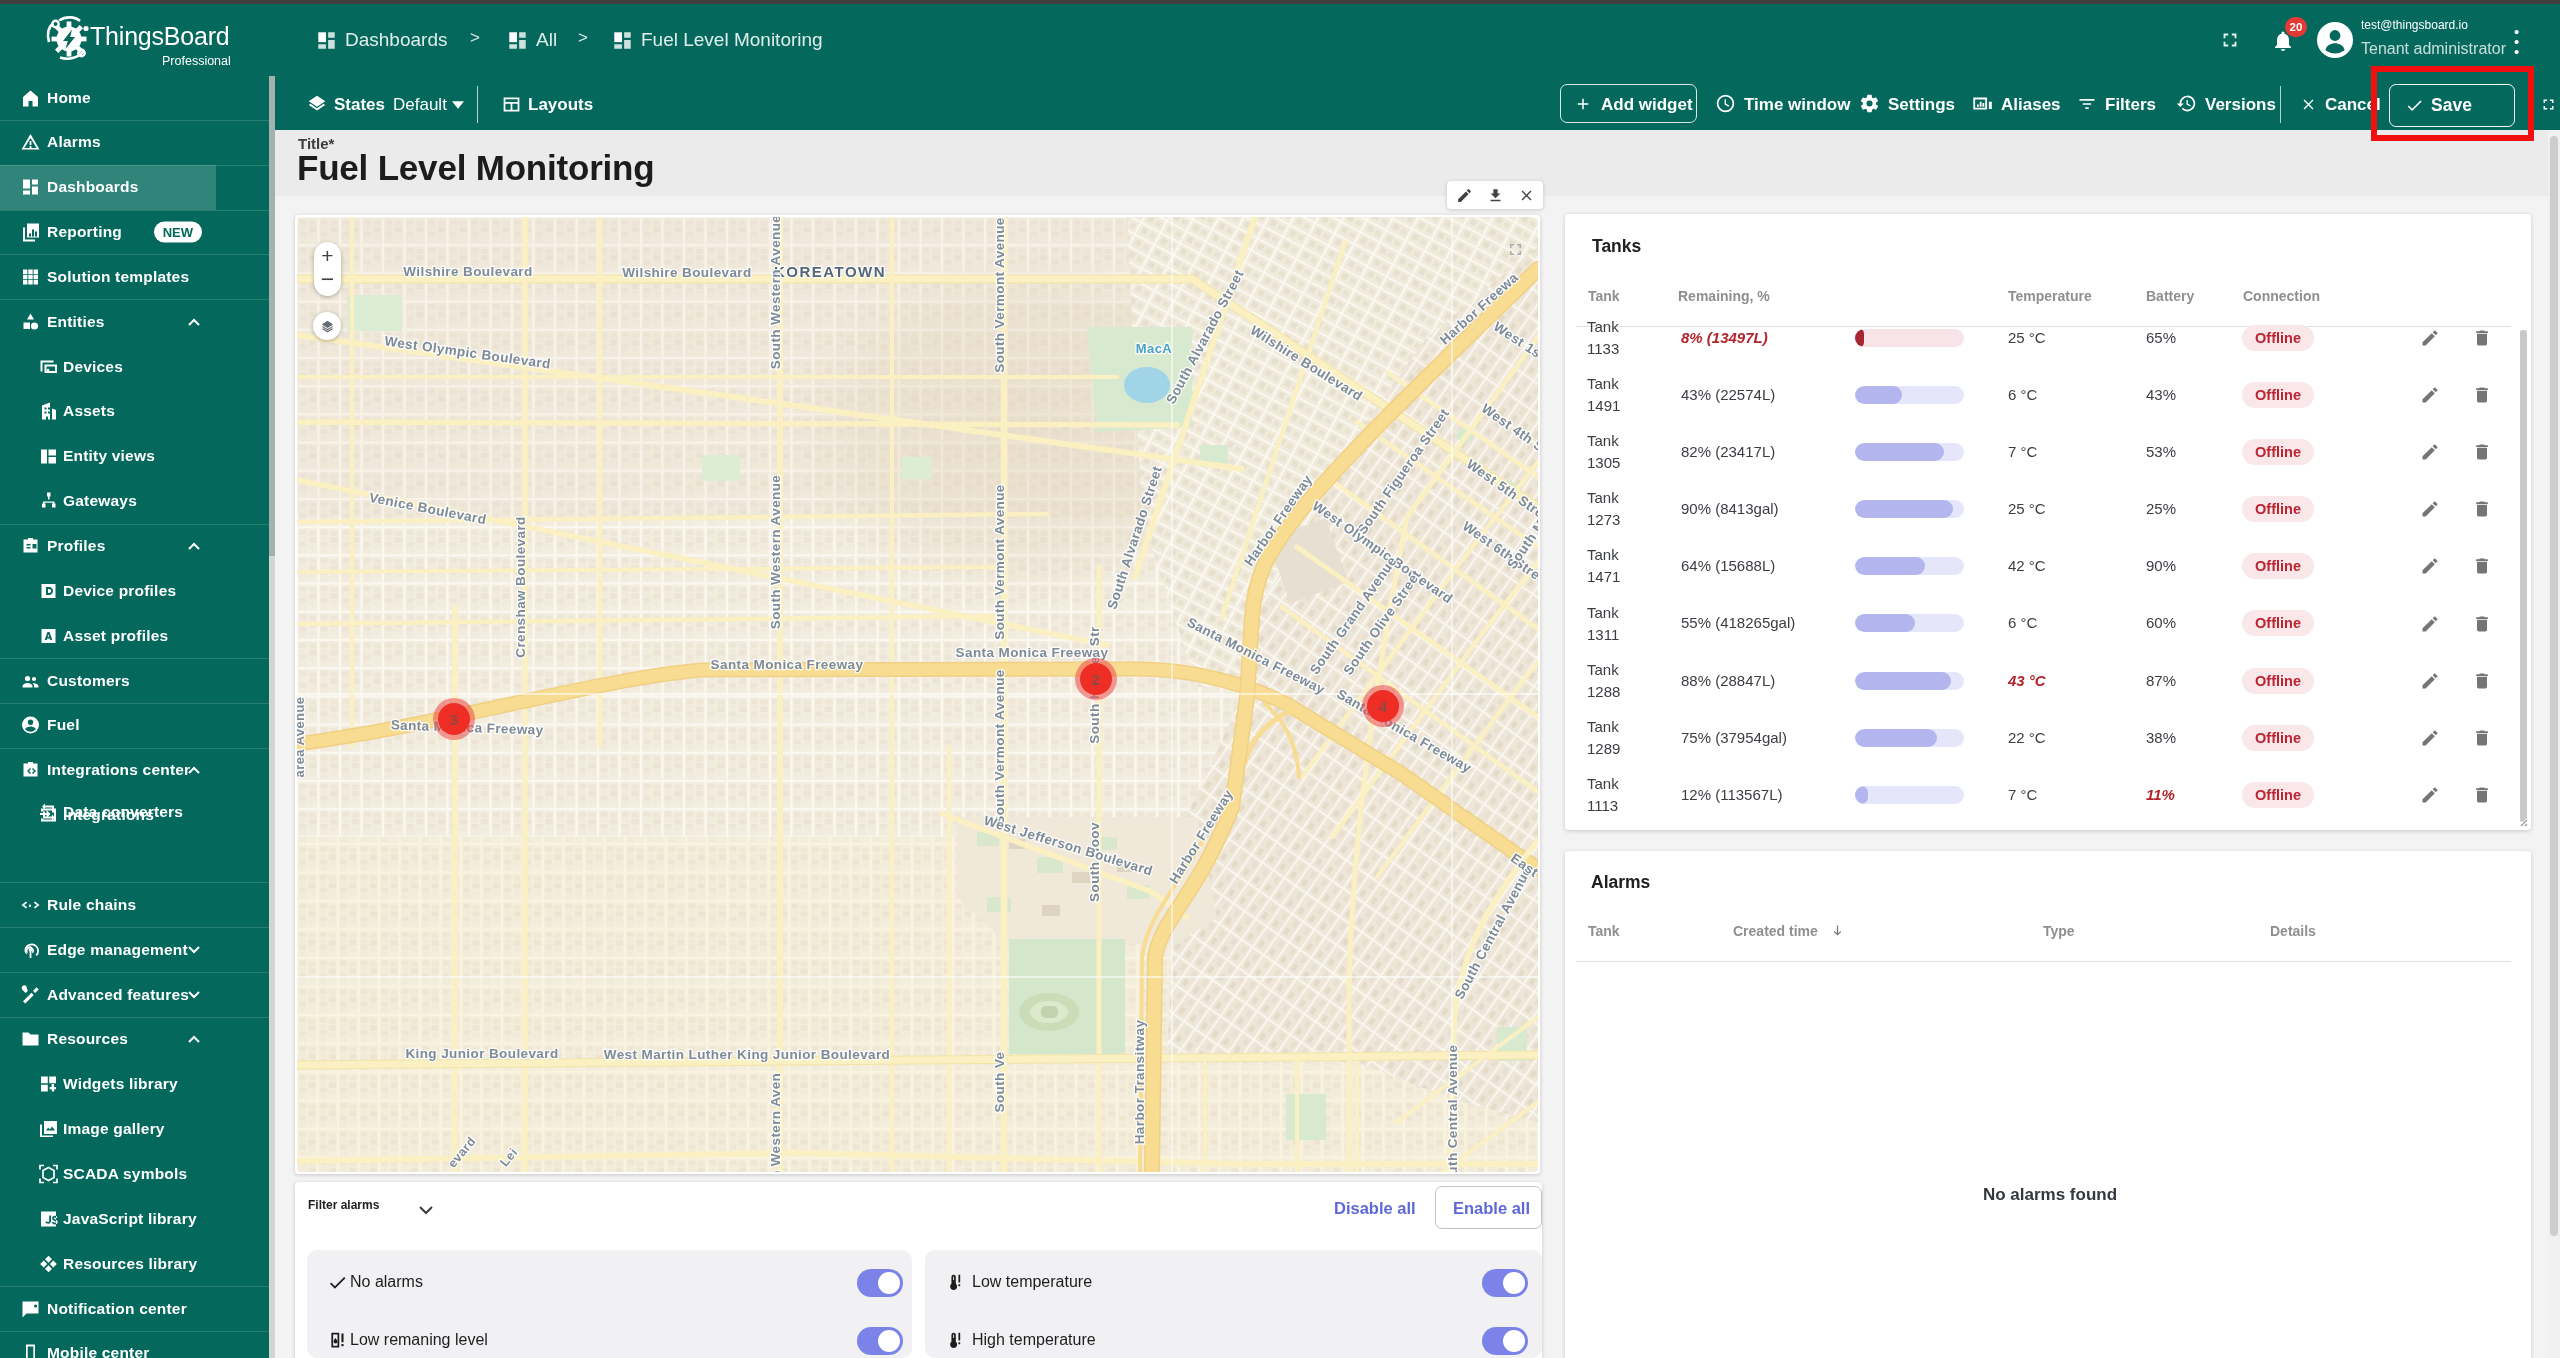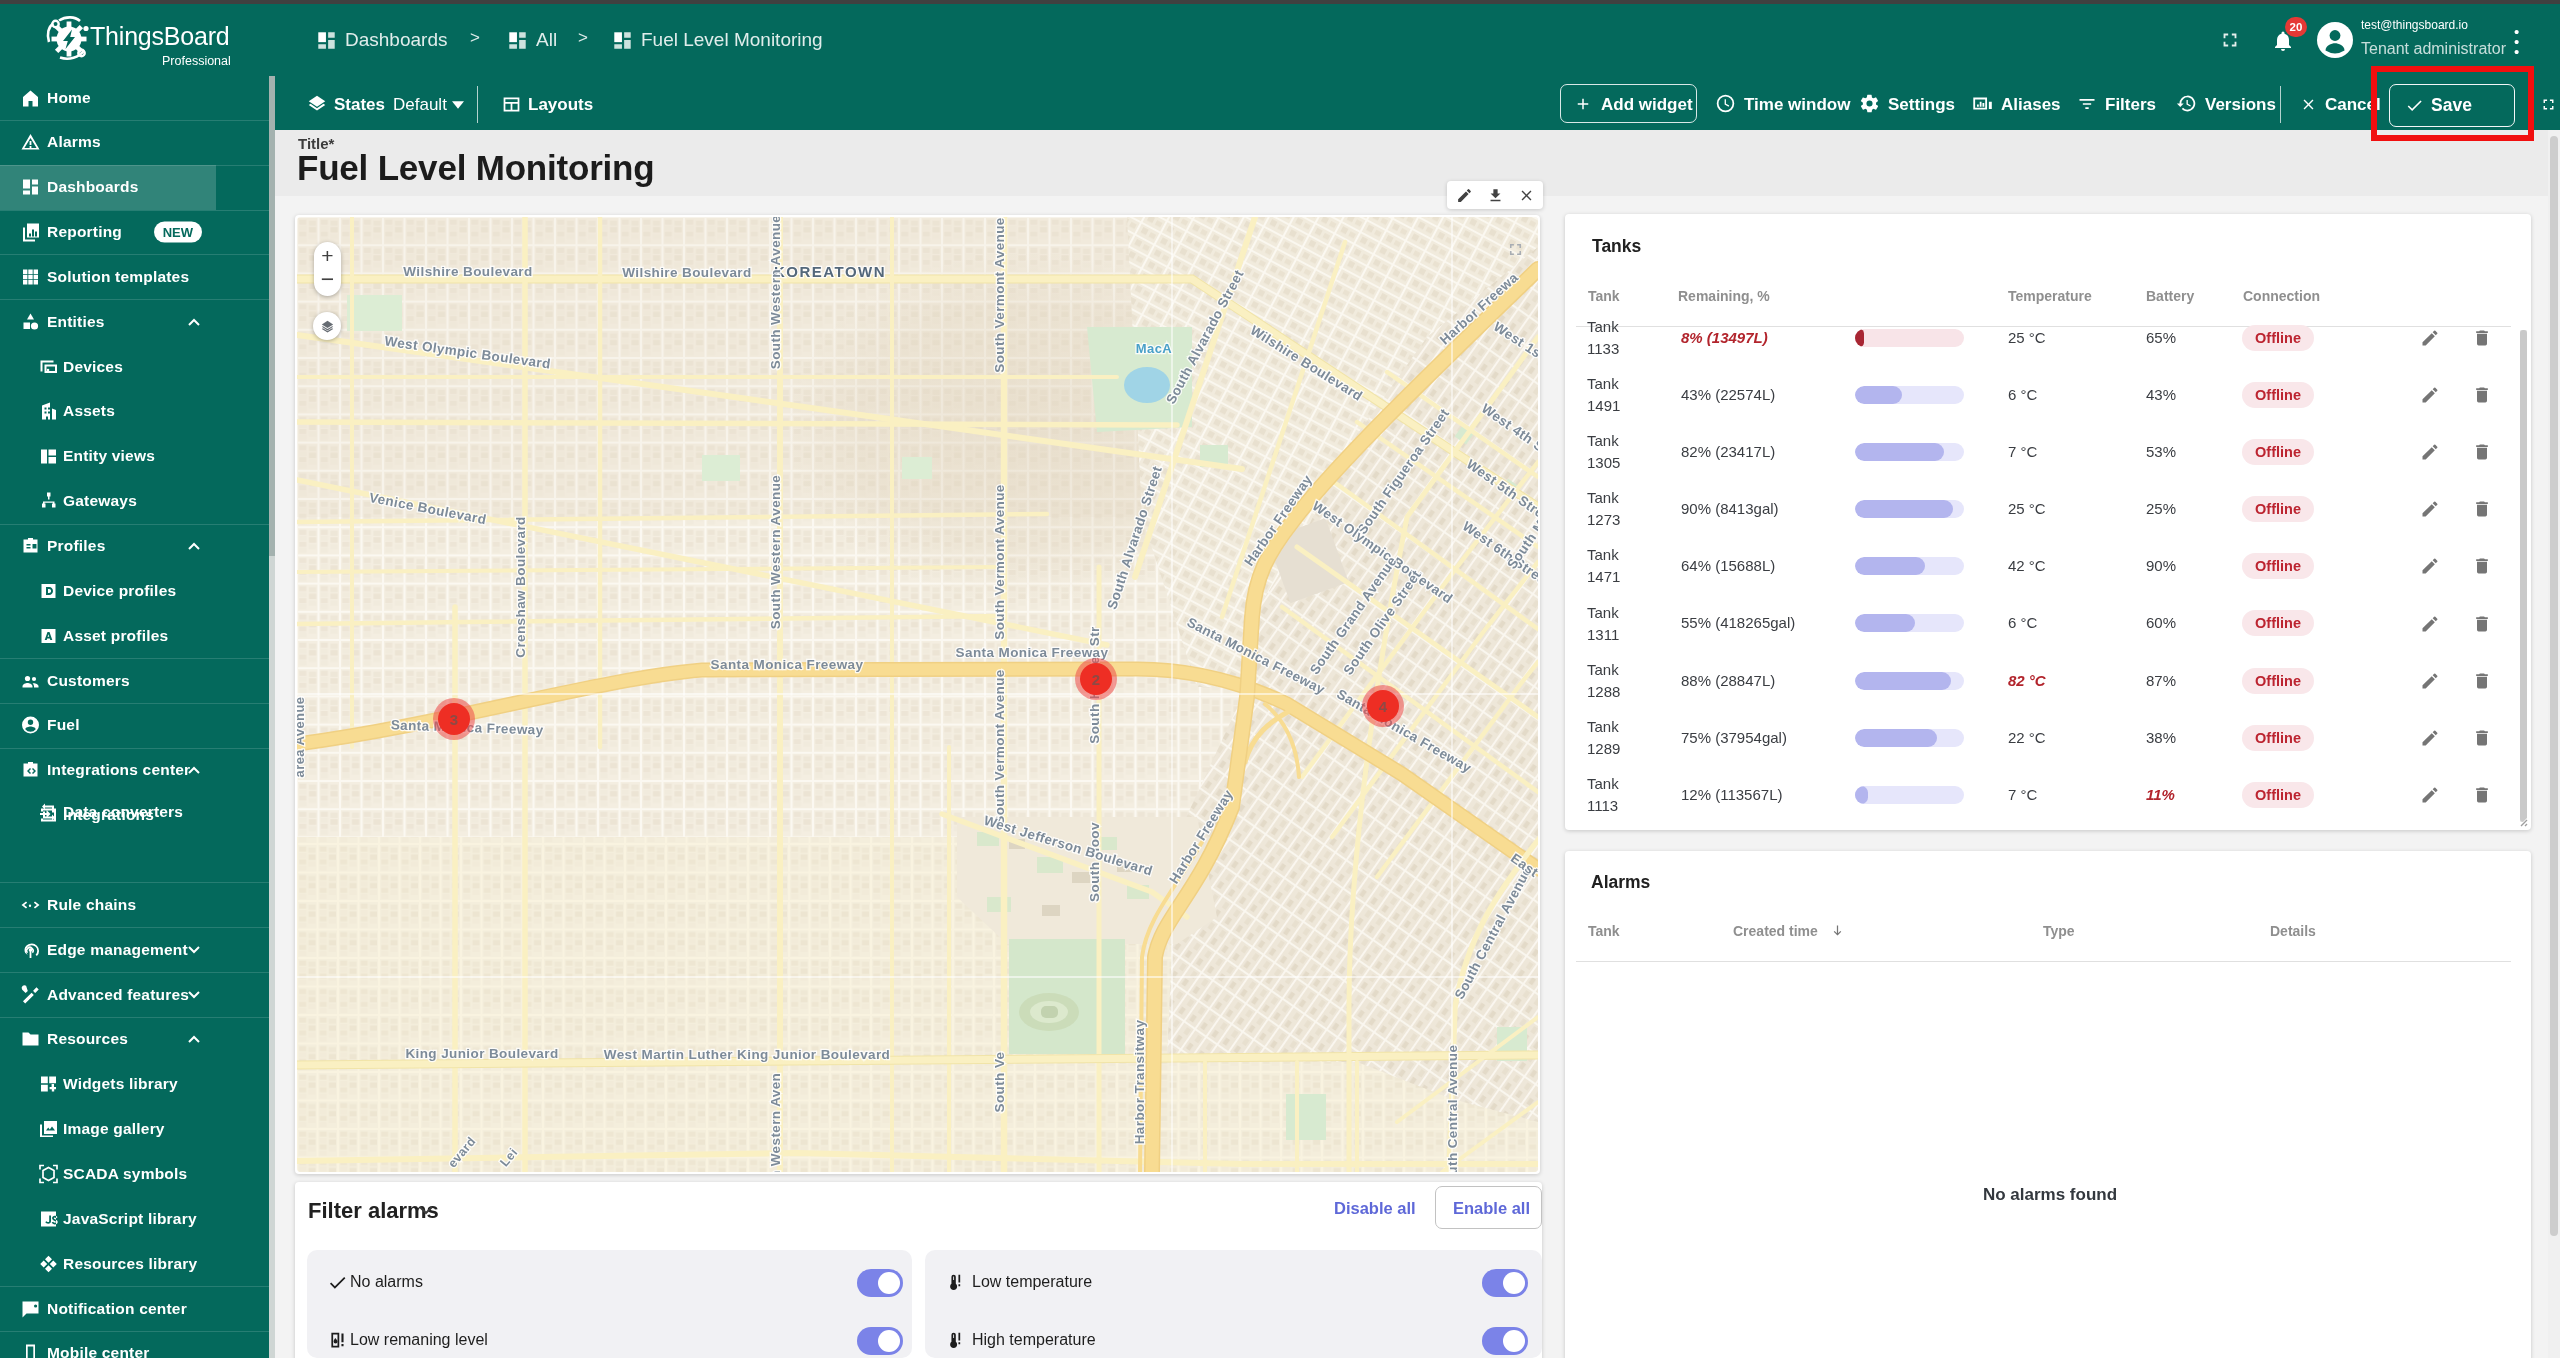--- a/index.html
+++ b/index.html
@@ -594,21 +594,21 @@
 <svg width="17" height="17" viewBox="0 0 24 24" style="position:absolute;left:1456px;top:187px;z-index:5;">
       <path d="M3 17.2V21h3.8L17.8 9.9l-3.7-3.7zM20.7 7a1 1 0 0 0 0-1.4l-2.3-2.3a1 1 0 0 0-1.4 0l-1.8 1.8 3.7 3.7z" fill="#424242"></path>
     </svg>
 <svg width="17" height="17" viewBox="0 0 24 24" style="position:absolute;left:1487px;top:187px;z-index:5;">
       <path d="M19 9h-4V3H9v6H5l7 7zM5 18v2h14v-2z" fill="#424242"></path>
     </svg>
 <svg width="17" height="17" viewBox="0 0 24 24" style="position:absolute;left:1518px;top:187px;z-index:5;">
       <path d="M19 6.4 17.6 5 12 10.6 6.4 5 5 6.4 10.6 12 5 17.6 6.4 19 12 13.4 17.6 19 19 17.6 13.4 12z" fill="#424242"></path>
     </svg>
   <div class="card" style="left:295px;top:1182px;width:1247px;height:200px;border-radius:4px;"></div>
-  <div class="abs" style="left:308px;top:1198px;font-size:22px;font-weight:bold;color:#212121;">Filter alarms</div>
+  <div class="abs" style="left:308px;top:1198px;font-size:12px;font-weight:bold;color:#212121;">Filter alarms</div>
 <svg width="14" height="9" viewBox="0 0 14 9" style="position:absolute;left:419px;top:1206px;">
       <path d="M1 1l6 6 6-6" stroke="#3c3c3c" stroke-width="2" fill="none"></path>
     </svg>
 <div class="abs" style="left:1334px;top:1199px;font-size:16.5px;font-weight:bold;color:#5e68d8;">Disable all</div>
 <div class="abs" style="left:1435px;top:1186px;width:107px;height:43px;border:1px solid #c2c2c2;border-radius:7px;background:#fff;"></div>
 <div class="abs" style="left:1453px;top:1199px;font-size:16.5px;font-weight:bold;color:#5e68d8;">Enable all</div>
 <div class="fpanel" style="left:307px;top:1250px;width:605px;height:108px;"></div>
 <div class="fpanel" style="left:925px;top:1250px;width:617px;height:108px;"></div>
 <div class="abs" style="left:327px;top:1272px;width:21px;height:21px;"><svg width="21" height="21" viewBox="0 0 24 24">
         <path d="M9 16.2 4.8 12l-1.4 1.4L9 19 21 7l-1.4-1.4z" fill="#1d1d1d"></path>
@@ -731,21 +731,21 @@
       </svg></div>
 <div class="rowico" style="left:2472px;top:614px;"><svg width="20" height="20" viewBox="0 0 24 24">
         <path d="M6 19a2 2 0 0 0 2 2h8a2 2 0 0 0 2-2V7H6zM19 4h-3.5l-1-1h-5l-1 1H5v2h14z" fill="#757575"></path>
       </svg></div>
 <div class="tcell" style="left:1587px;top:661px;">Tank</div>
 <div class="tcell" style="left:1587px;top:683px;text-align:right;">1288</div>
 <div class="tcell" style="left:1681px;top:672px;">88% (28847L)</div>
 <div class="bar" style="left:1855px;top:672px;background:#e6e6fb;">
       <div style="width:88%;background:#b3b5ee;"></div>
     </div>
-<div class="tcell tred" style="left:2008px;top:672px;">82 °C</div>
+<div class="tcell tred" style="left:2008px;top:672px;">43 °C</div>
 <div class="tcell" style="left:2146px;top:672px;">87%</div>
 <div class="chip" style="left:2242px;top:668px;">Offline</div>
 <div class="rowico" style="left:2420px;top:671px;"><svg width="20" height="20" viewBox="0 0 24 24">
         <path d="M3 17.2V21h3.8L17.8 9.9l-3.7-3.7zM20.7 7a1 1 0 0 0 0-1.4l-2.3-2.3a1 1 0 0 0-1.4 0l-1.8 1.8 3.7 3.7z" fill="#757575"></path>
       </svg></div>
 <div class="rowico" style="left:2472px;top:671px;"><svg width="20" height="20" viewBox="0 0 24 24">
         <path d="M6 19a2 2 0 0 0 2 2h8a2 2 0 0 0 2-2V7H6zM19 4h-3.5l-1-1h-5l-1 1H5v2h14z" fill="#757575"></path>
       </svg></div>
 <div class="tcell" style="left:1587px;top:718px;">Tank</div>
 <div class="tcell" style="left:1587px;top:740px;">1289</div>

